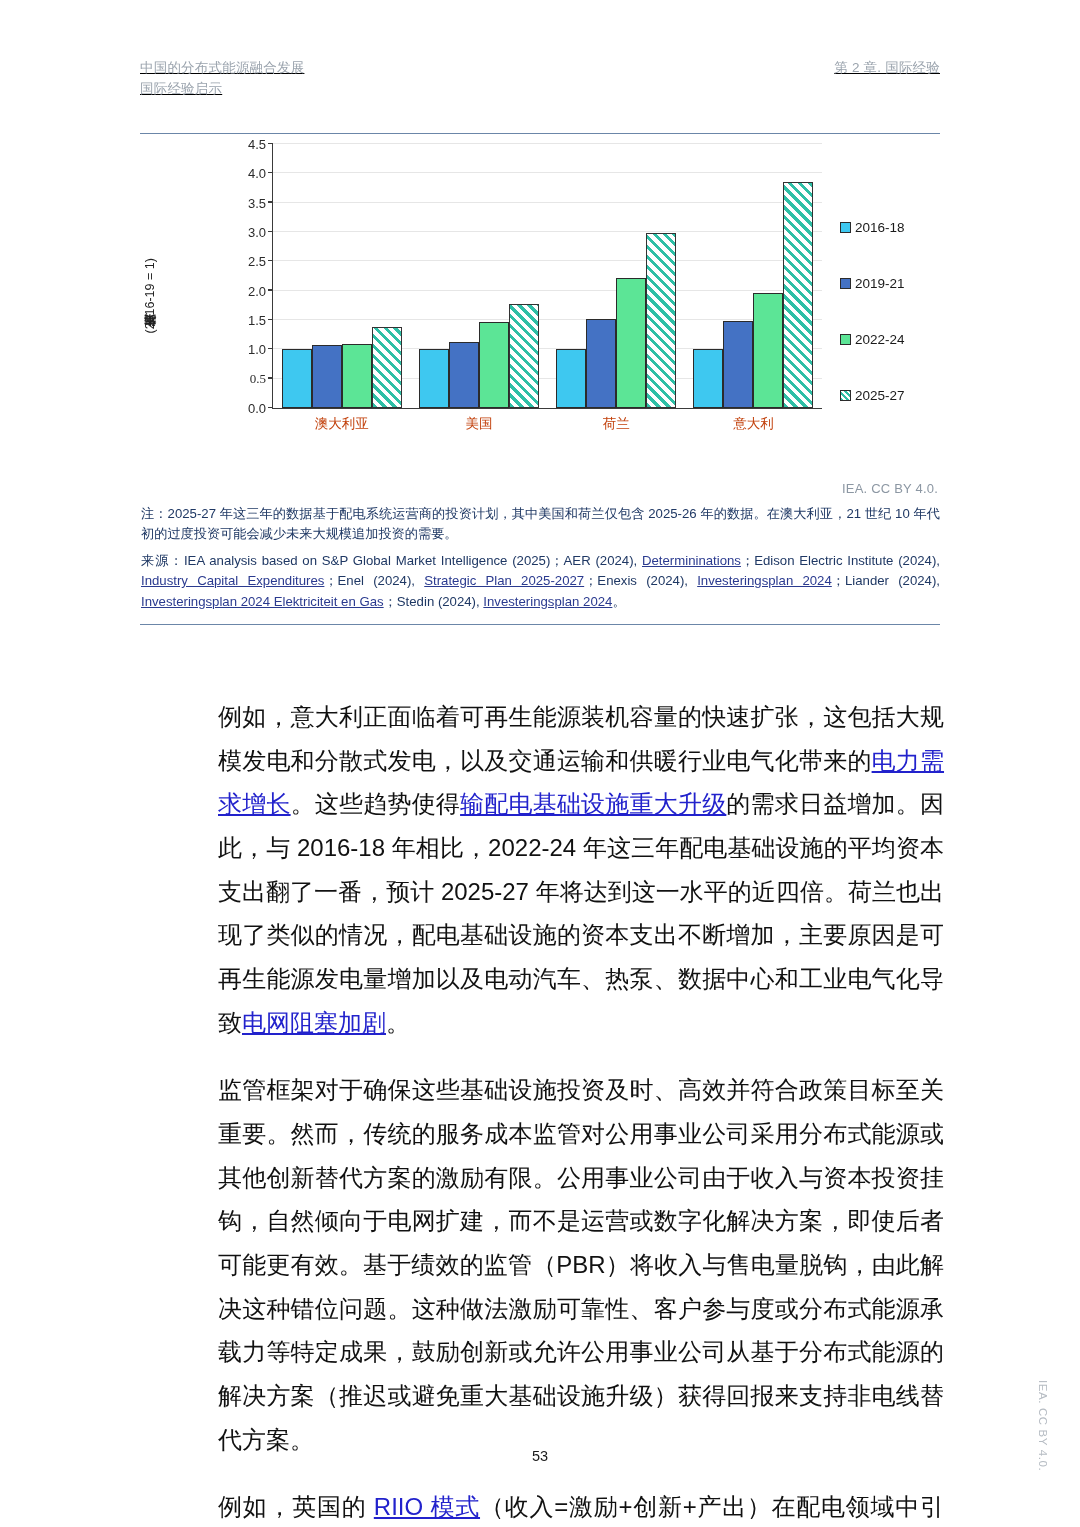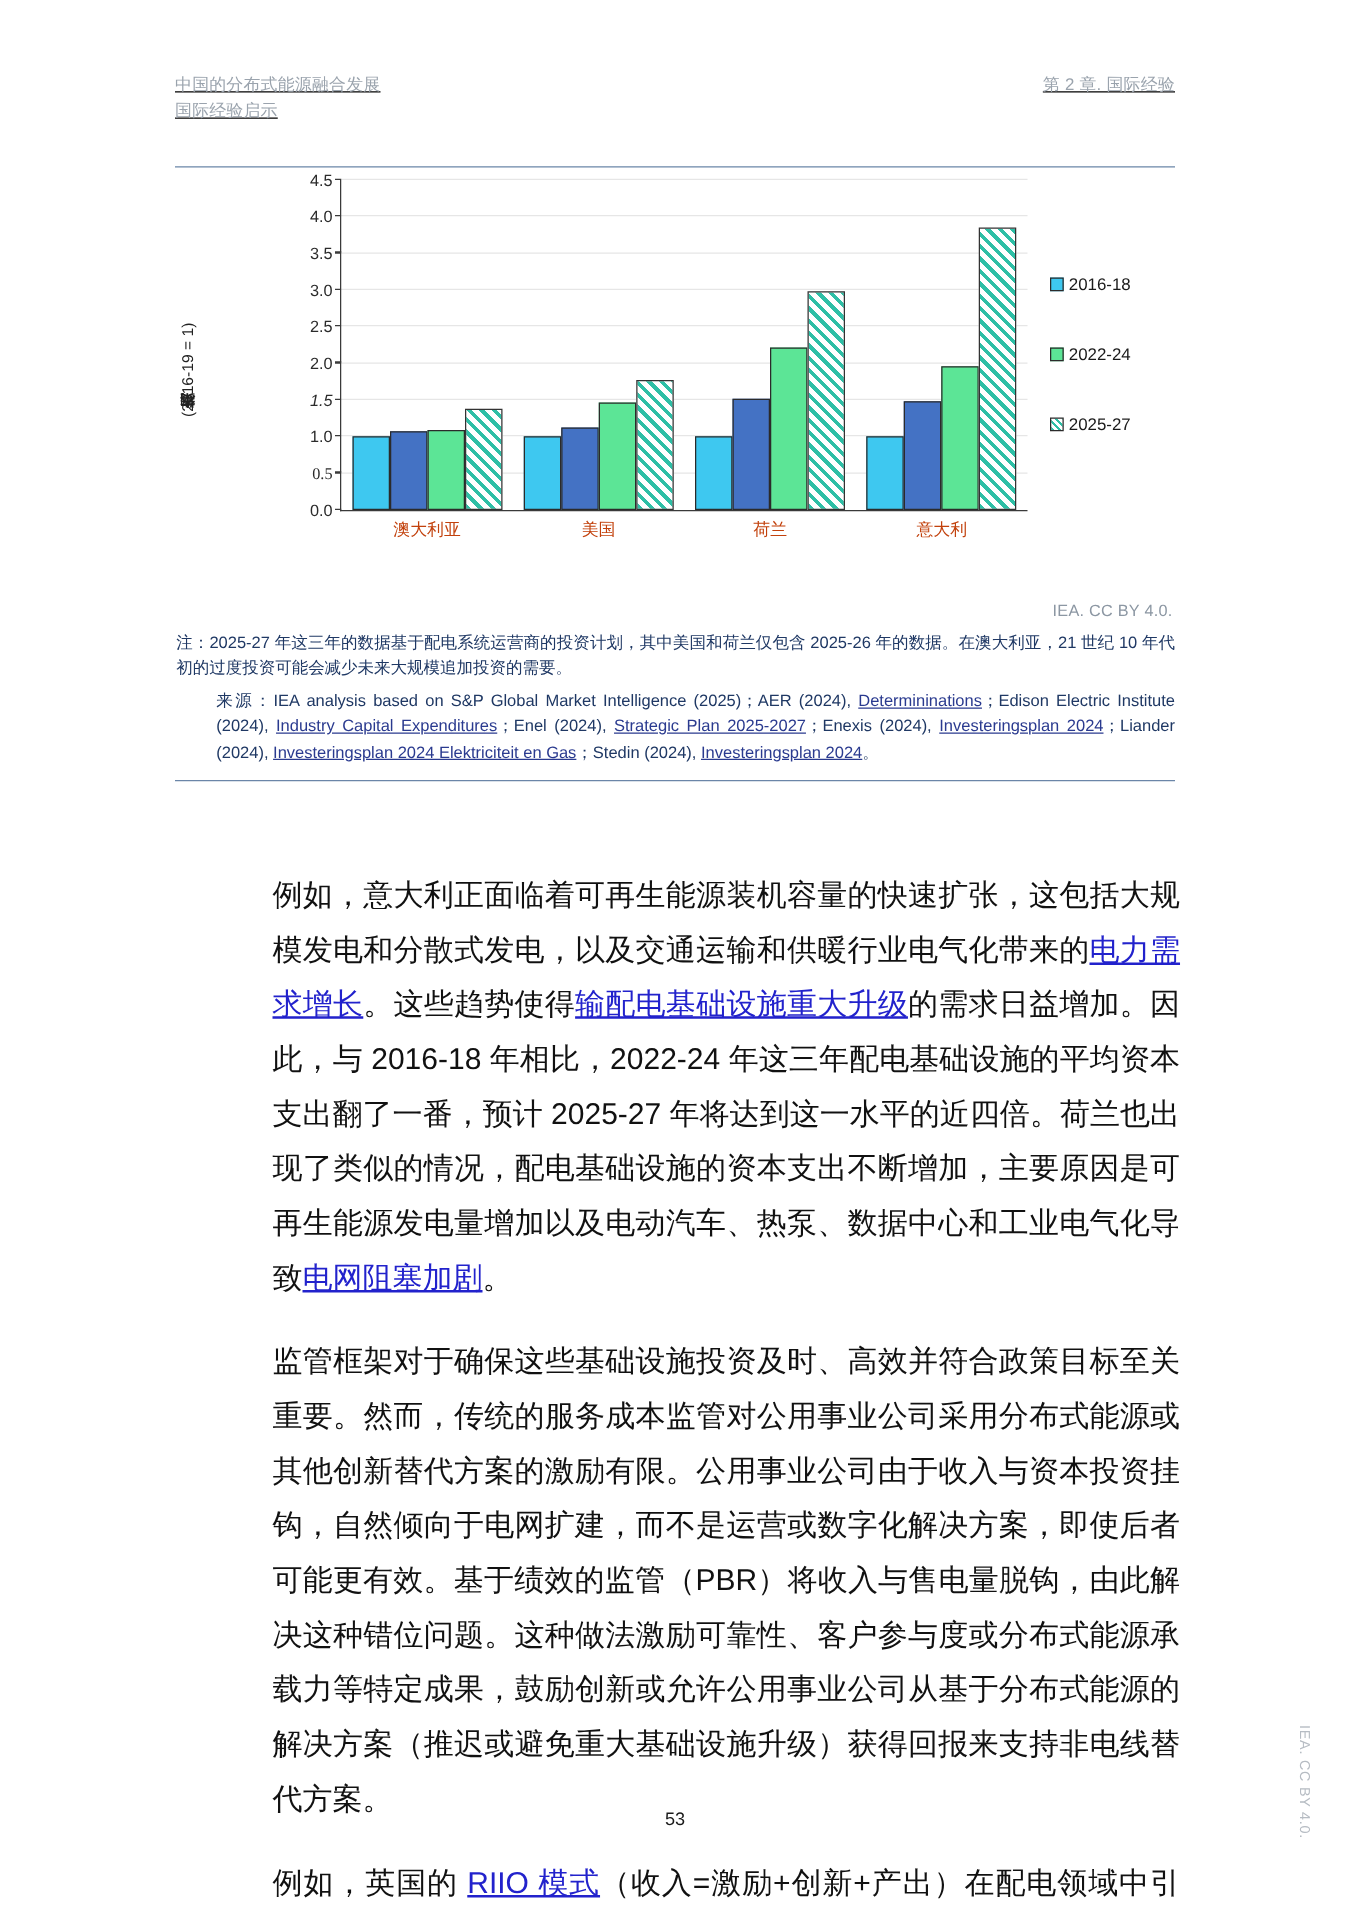--- a/index.html
+++ b/index.html
@@ -199,21 +199,21 @@
     letter-spacing: .2px;
   }
   .fig-note,
   .fig-source {
     font-size: 13.2px;
     line-height: 1.55;
     color: #1f3864;
     padding: 8px 0 0 1px;
     text-align: justify;
   }
-  .fig-source { padding-top: 6px; margin-left: 32px; }
+  .fig-source { padding-top: 6px; }
   .src-link {
     color: #2a3a8f;
     text-decoration: underline;
   }
   .fig-rule-bottom {
     border-top: 1.4px solid #6b86a8;
     width: 100%;
     margin-top: 12px;
   }
 
@@ -281,21 +281,21 @@
       <div class="ytick-mark" style="bottom: 0%;"></div>
           <div class="ytick-label" style="bottom: calc(0% + 0px); position: absolute; transform: translateY(50%);">0.0</div>
           <div class="gridline" style="bottom: 11.1111%;"></div>
           <div class="ytick-mark" style="bottom: 11.1111%;"></div>
           <div class="ytick-label" style="bottom: calc(11.1111% + 0px); position: absolute; transform: translateY(50%); font-family: Liberation Serif, serif;">0.5</div>
           <div class="gridline" style="bottom: 22.2222%;"></div>
           <div class="ytick-mark" style="bottom: 22.2222%;"></div>
           <div class="ytick-label" style="bottom: calc(22.2222% + 0px); position: absolute; transform: translateY(50%);">1.0</div>
           <div class="gridline" style="bottom: 33.3333%;"></div>
           <div class="ytick-mark" style="bottom: 33.3333%;"></div>
-          <div class="ytick-label" style="bottom: calc(33.3333% + 0px); position: absolute; transform: translateY(50%); font-style: italic;">1.5</div>
+          <div class="ytick-label" style="bottom: calc(33.3333% + 0px); position: absolute; transform: translateY(50%);">1.5</div>
           <div class="gridline" style="bottom: 44.4444%;"></div>
           <div class="ytick-mark" style="bottom: 44.4444%;"></div>
           <div class="ytick-label" style="bottom: calc(44.4444% + 0px); position: absolute; transform: translateY(50%);">2.0</div>
           <div class="gridline" style="bottom: 55.5556%;"></div>
           <div class="ytick-mark" style="bottom: 55.5556%;"></div>
           <div class="ytick-label" style="bottom: calc(55.5556% + 0px); position: absolute; transform: translateY(50%);">2.5</div>
           <div class="gridline" style="bottom: 66.6667%;"></div>
           <div class="ytick-mark" style="bottom: 66.6667%;"></div>
           <div class="ytick-label" style="bottom: calc(66.6667% + 0px); position: absolute; transform: translateY(50%);">3.0</div>
           <div class="gridline" style="bottom: 77.7778%;"></div>
@@ -340,20 +340,24 @@
         </div>
     </div>
 
     <div class="legend" id="chart-legend">
 
     <div class="legend-item">
           <span class="legend-swatch s0"></span>
           <span>2016-18</span>
         </div>
         <div class="legend-item">
+          <span class="legend-swatch s1"></span>
+          <span>2019-21</span>
+        </div>
+        <div class="legend-item">
           <span class="legend-swatch s2"></span>
           <span>2022-24</span>
         </div>
         <div class="legend-item">
           <span class="legend-swatch s3"></span>
           <span>2025-27</span>
         </div>
       </div>
   </div>
 

